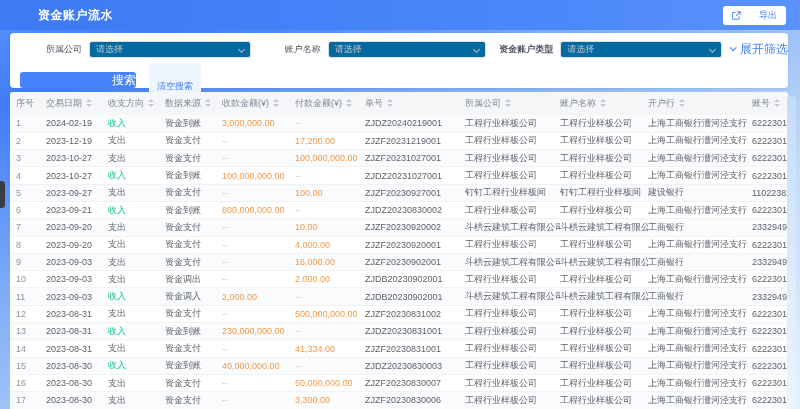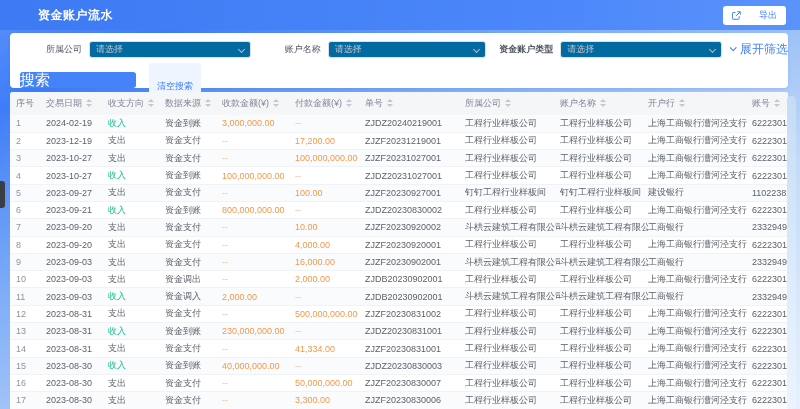--- a/index.html
+++ b/index.html
@@ -33,21 +33,21 @@
   .lbl-account { margin-left:34px; }
   .sel-account { margin-left:7px; width:177px; }
   .lbl-type { margin-left:13px;font-weight:bold; }
   .sel-type { margin-left:7px; width:181px; }
   .expand-link { display:flex; align-items:center; margin-left:8px; color:#3e7ef7;
     font-size:12px; cursor:pointer; white-space:nowrap; }
   .chev-blue { width:5px; height:5px; border-right:1px solid #3e7ef7; border-bottom:1px solid #3e7ef7;
     transform:rotate(45deg) translateY(-1px); margin-right:5px; margin-top:-2px; }
   .btn-row { position:absolute; left:10px; top:30px; display:flex; align-items:center; }
   .btn-search { width:116px; height:16px; background:#4583f8; border:none; border-radius:3px;
-    color:#fff; font-size:15px; line-height:16px; text-align:left; cursor:pointer; }
+    color:#fff; font-size:12px; line-height:16px; text-align:right; cursor:pointer; }
   .btn-clear { height:16px; margin-left:13px; background:#eef5ff; border:none; border-radius:3px;
     color:#3e7ef7; font-size:9px; padding:17px 8px; cursor:pointer; }
 
   
   .table-card { position:absolute; left:10px; top:92px; width:778px; height:317px;
     background:#ffffff; border-radius:3px 3px 0 0; overflow:hidden; }
   table { border-collapse:collapse; table-layout:fixed; width:820px; }
   th, td { overflow:hidden; white-space:nowrap; text-align:left; font-weight:normal; }
   thead th { height:23px; background:#f5f6f8; color:#7e8694; font-size:9px; }
   thead th:first-child, tbody td:first-child { padding-left:6px; }

